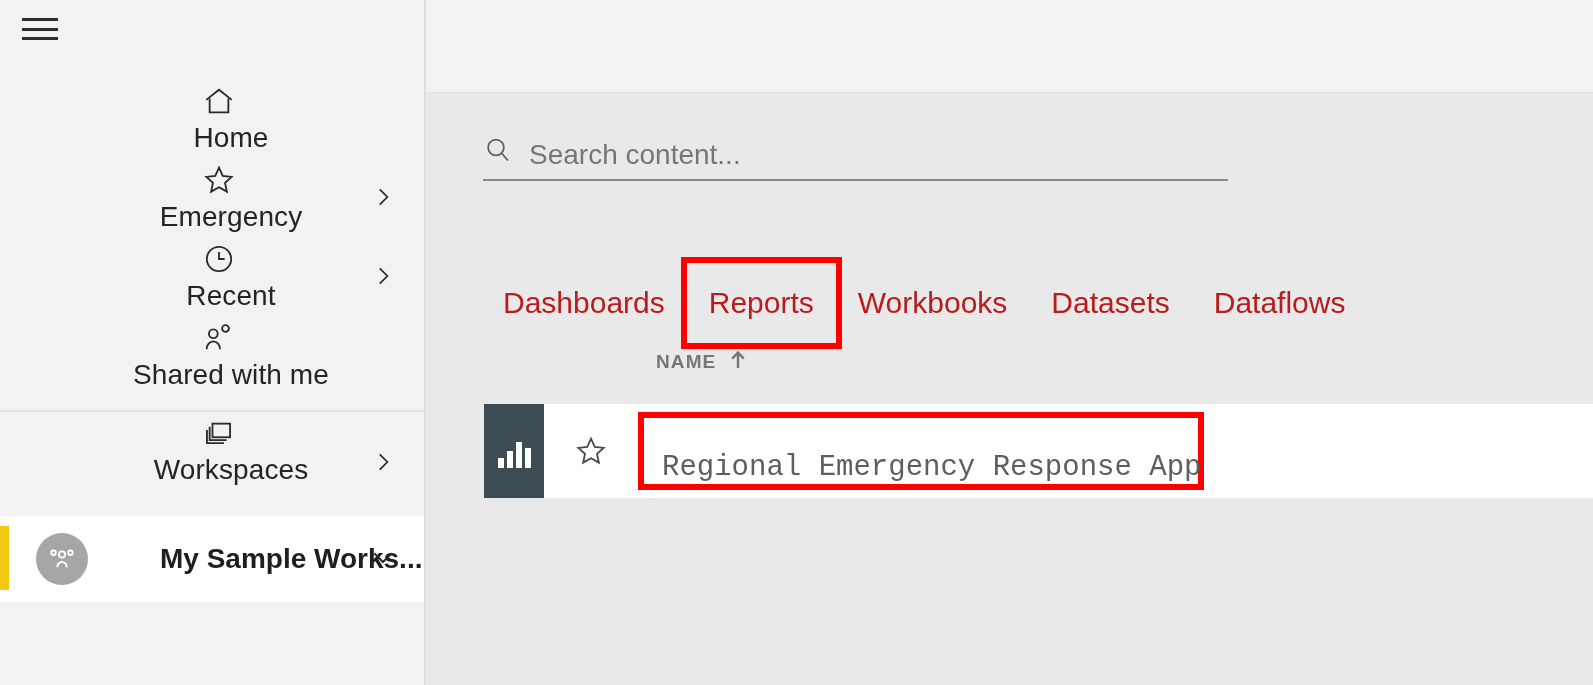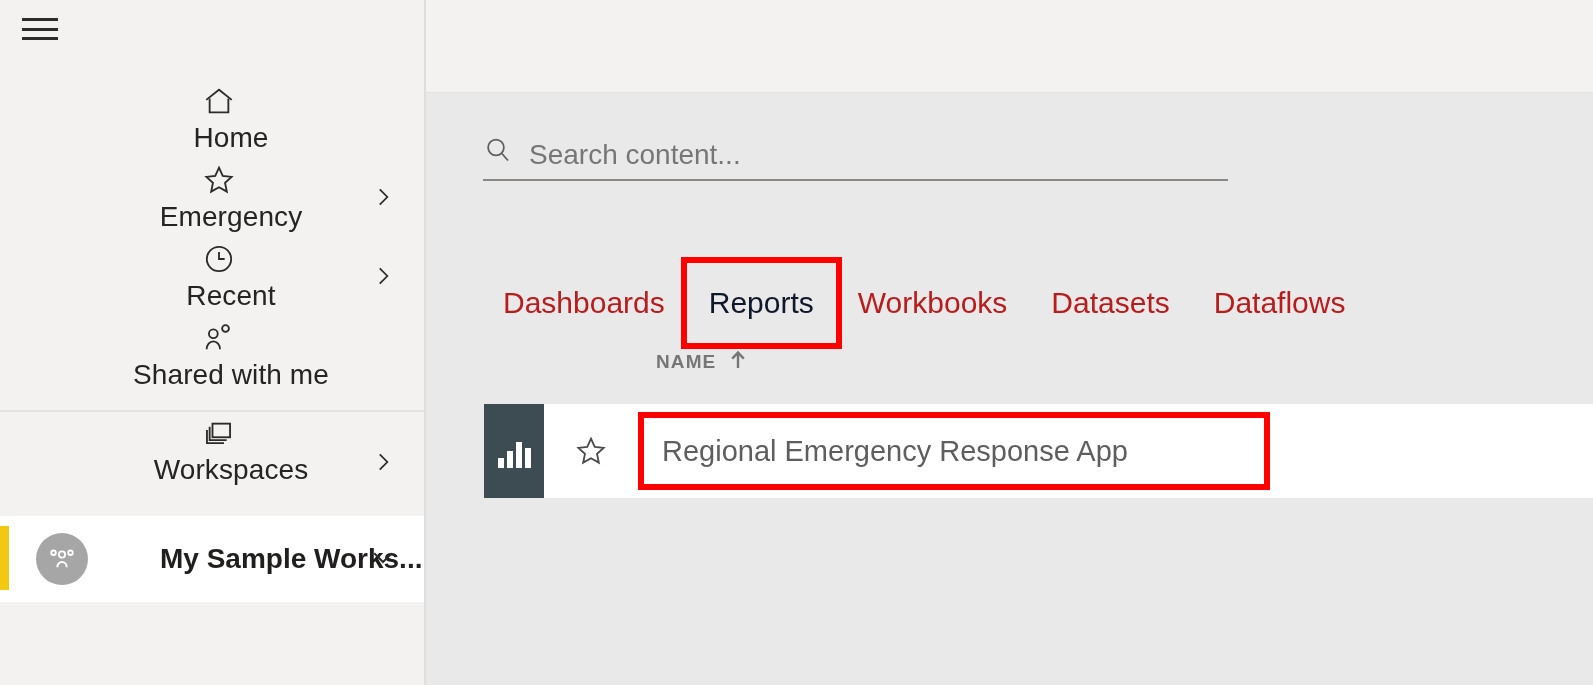--- a/index.html
+++ b/index.html
@@ -198,21 +198,21 @@
     cursor: pointer;
     white-space: nowrap;
     line-height: 80px;
     height: 80px;
     display: flex;
     align-items: center;
   }
   .tab-highlight {
     outline: 6px solid #ff0000;
     outline-offset: 0px;
-    color: #0f172a;
+    color: #b91c1c;
   }
 
   
   .list-header {
     position: absolute;
     left: 230px;
     top: 255px;
     display: flex;
     align-items: center;
     gap: 10px;
@@ -259,25 +259,26 @@
     display: flex;
     align-items: center;
     justify-content: center;
     color: #4a4a4a;
     cursor: pointer;
   }
   .row-title-box {
     position: relative;
     height: 78px;
     display: flex;
-    align-items: center;
+    align-items: flex-end;
     padding-left: 18px;
-    width: 632px;
+    width: 566px;
     border: 6px solid #ff0000;
     background: #ffffff;
+    font-family: Liberation Mono, monospace;
   }
   .row-title {
     font-size: 29px;
     color: #5e5e5e;
     font-weight: 400;
     white-space: nowrap;
     cursor: pointer;
   }
 </style>
 </head>

